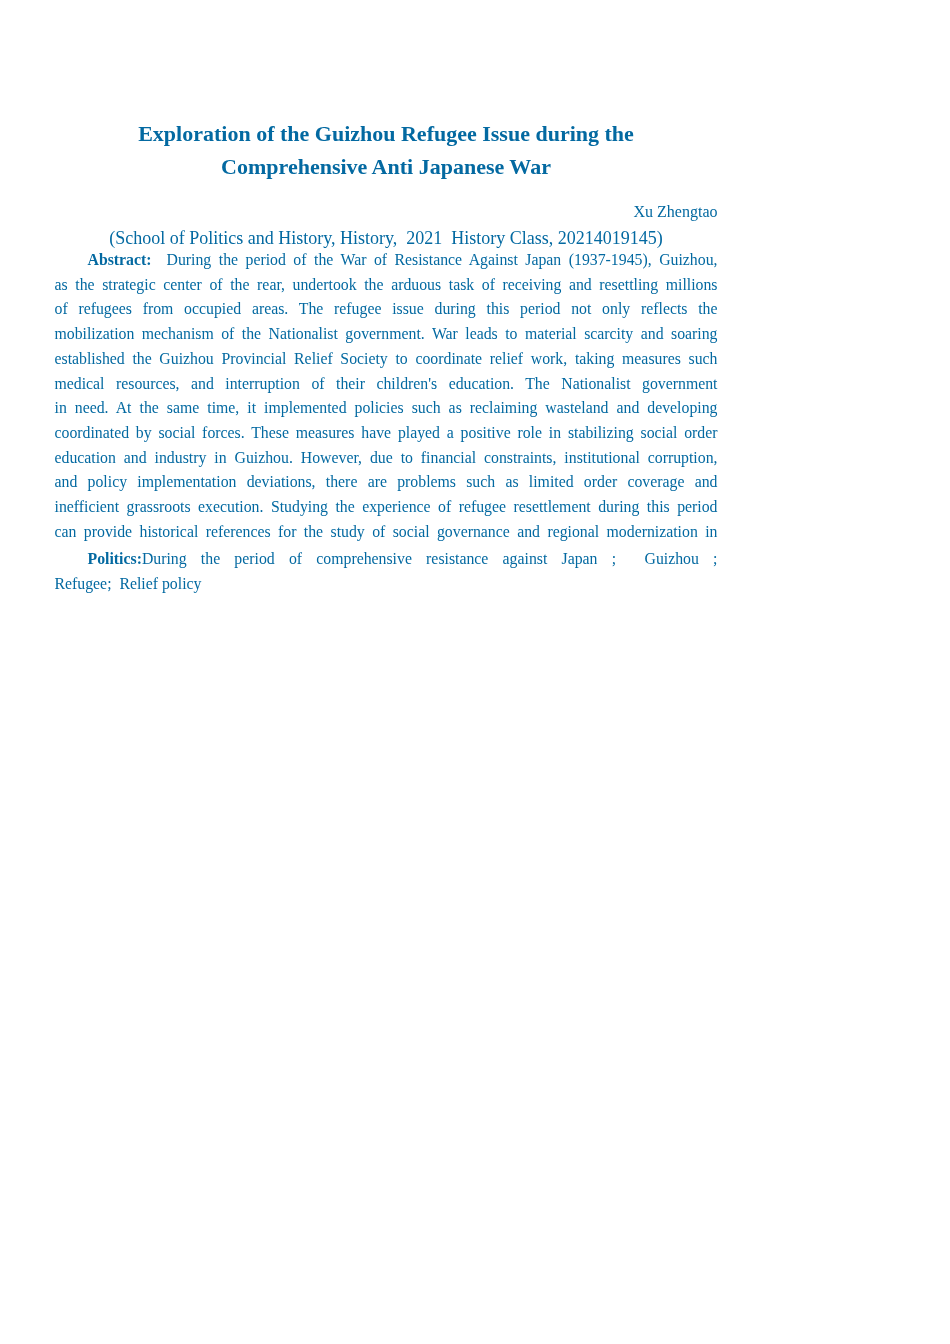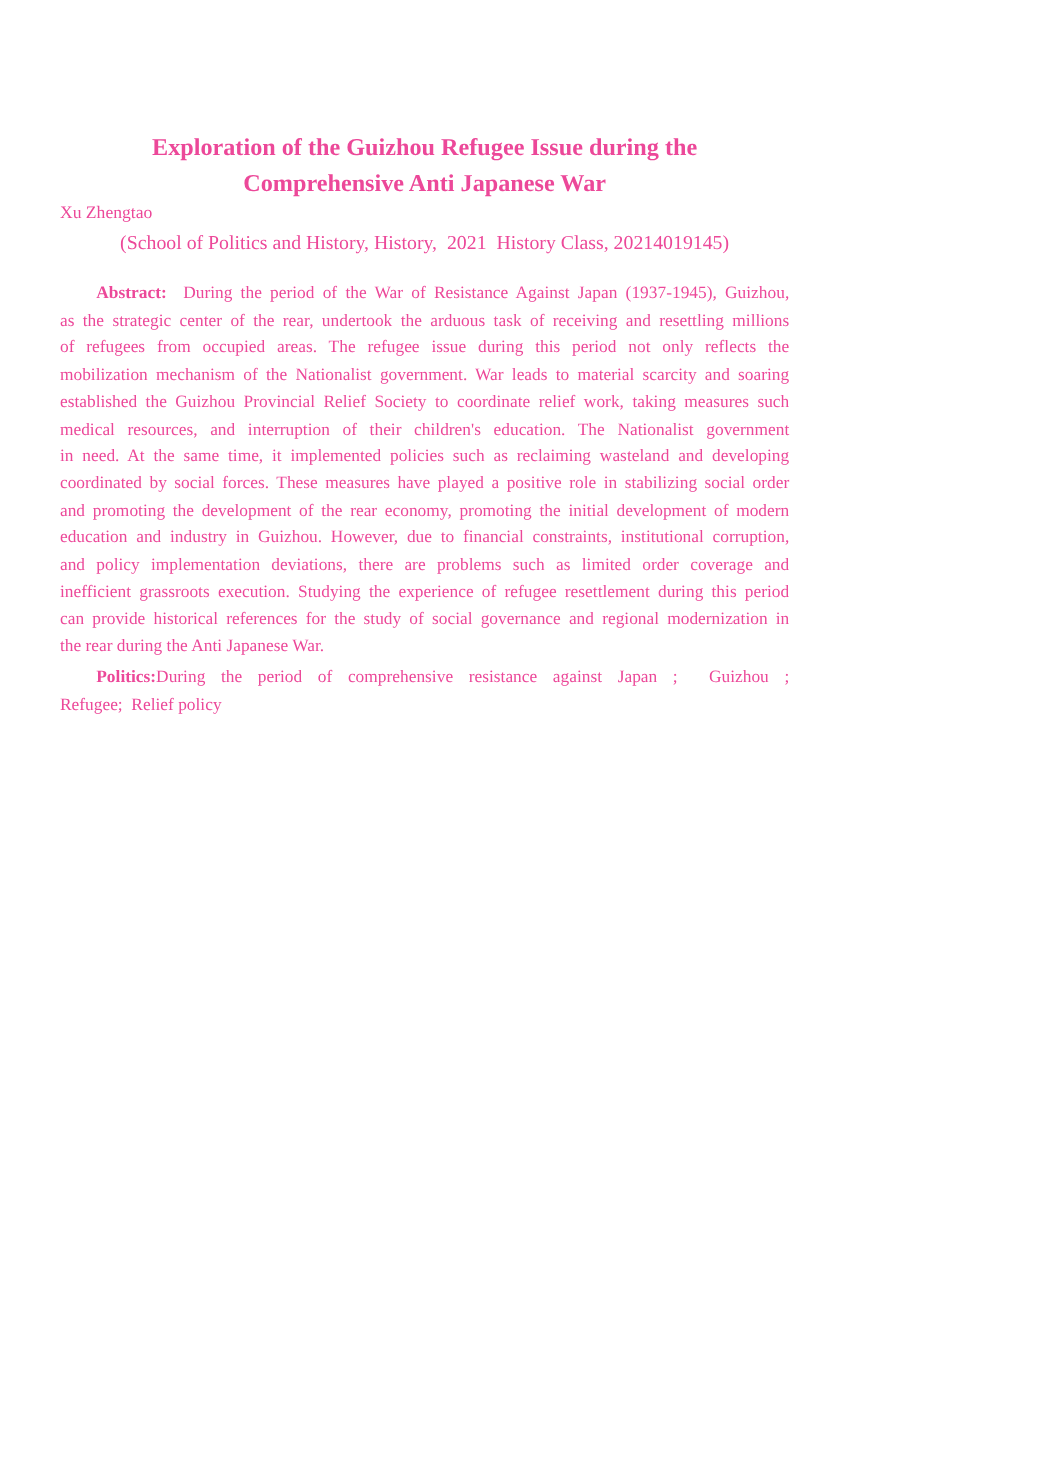--- a/index.html
+++ b/index.html
@@ -1,52 +1,52 @@
 <!DOCTYPE html>
 <html><head>
 <meta charset="utf-8">
 <style>
   html, body { margin: 0; padding: 0; background: #ffffff; }
   .page {
     position: relative;
     width: 772px;
     height: 1344px;
     background: #ffffff;
-    color: #ec4899;
+    color: #0369a1;
     font-family: "Liberation Serif", "DejaVu Serif", serif;
     box-sizing: border-box;
     padding-top: 117px;
     overflow: hidden;
   }
   .content {
     width: 663px;
     margin: 0 auto;
   }
   h1.title {
     margin: 0;
     font-size: 22px;
     line-height: 33px;
     font-weight: bold;
     text-align: center;
   }
   .author {
-    margin-top: 0;
+    margin-top: 18px;
     font-size: 16px;
     line-height: 21px;
-    text-align: left;
+    text-align: right;
   }
   .affiliation {
     margin-top: 8px;
     font-size: 18px;
     line-height: 17px;
     text-align: center;
     white-space: pre-wrap;
   }
   .para { margin: 0; }
-  .para.abstract { margin-top: 26px; }
+  .para.abstract { margin-top: 1px; }
   .para.keywords { margin-top: 3px; }
   .line {
     font-size: 15.8px;
     line-height: 24.7px;
     text-align: justify;
     white-space: normal;
   }
   .line.jl { text-align-last: justify; }
   .line.indent { text-indent: 33px; }
   .label { font-weight: bold; }
@@ -68,26 +68,24 @@
 
     <div class="para abstract">
       <div class="line indent jl"><b class="label">Abstract:</b><span>&nbsp; During the period of the War of Resistance Against Japan (1937-1945), Guizhou,</span></div>
       <div class="line jl">as the strategic center of the rear, undertook the arduous task of receiving and resettling millions</div>
       <div class="line jl">of refugees from occupied areas. The refugee issue during this period not only reflects the</div>
       <div class="line jl">mobilization mechanism of the Nationalist government. War leads to material scarcity and soaring</div>
       <div class="line jl">established the Guizhou Provincial Relief Society to coordinate relief work, taking measures such</div>
       <div class="line jl">medical resources, and interruption of their children's education. The Nationalist government</div>
       <div class="line jl">in need. At the same time, it implemented policies such as reclaiming wasteland and developing</div>
       <div class="line jl">coordinated by social forces. These measures have played a positive role in stabilizing social order</div>
-      <div class="line jl">and promoting the development of the rear economy, promoting the initial development of modern</div>
       <div class="line jl">education and industry in Guizhou. However, due to financial constraints, institutional corruption,</div>
       <div class="line jl">and policy implementation deviations, there are problems such as limited order coverage and</div>
       <div class="line jl">inefficient grassroots execution. Studying the experience of refugee resettlement during this period</div>
       <div class="line jl">can provide historical references for the study of social governance and regional modernization in</div>
-      <div class="line">the rear during the Anti Japanese War.</div>
     </div>
 
     <div class="para keywords">
       <div class="line indent jl"><b class="label">Politics:</b><span>During the period of comprehensive resistance against Japan&nbsp;;&nbsp; Guizhou&nbsp;;</span></div>
       <div class="line">Refugee;&nbsp; Relief policy</div>
     </div>
 
   </div>
 </div>
 

